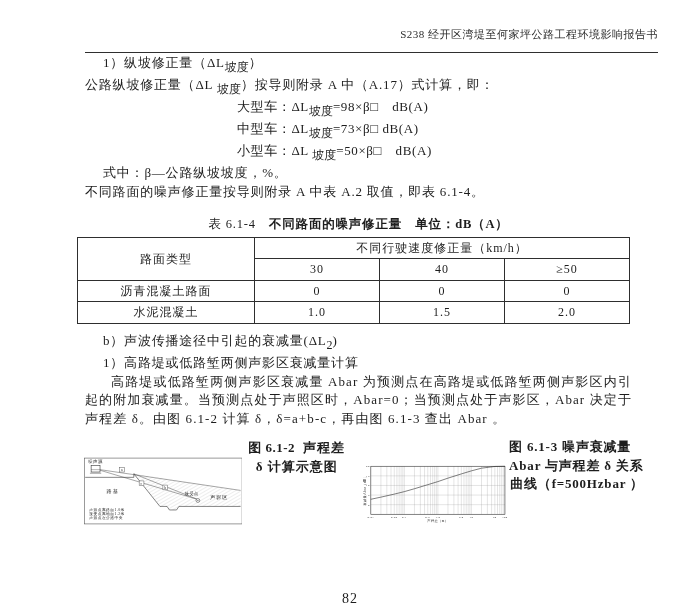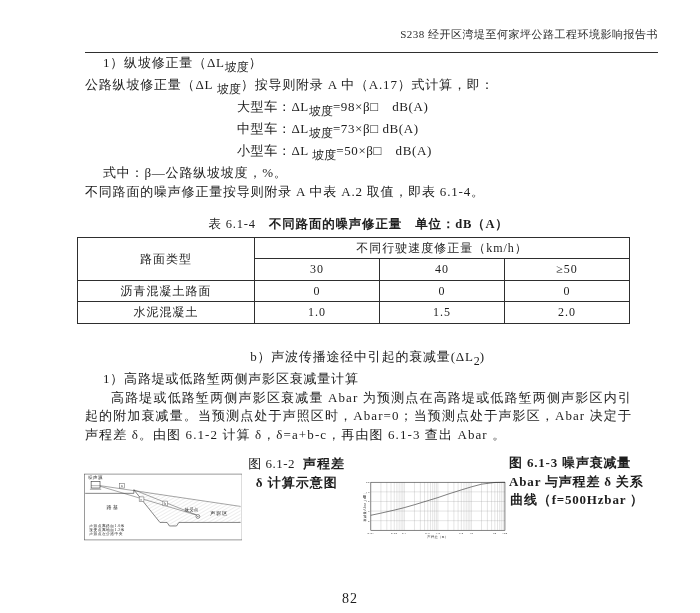--- a/index.html
+++ b/index.html
@@ -28,28 +28,28 @@
     font-size:12px;letter-spacing:1px;
   }
   table.t th,table.t td{
     border:1px solid #2e2e2e;text-align:center;padding:1px 2px;
     font-weight:normal;height:15px;
   }
   .para{
     text-align:justify;text-indent:2em;white-space:normal;
     letter-spacing:1.1px;
   }
-  .mt8{margin-top:24px;text-align:center;}
+  .mt8{margin-top:8px;}
   .figrow{display:flex;margin-top:7px;margin-left:-1px;gap:12px;align-items:flex-start;}
   .figbox{display:flex;flex-direction:row;}
   .fig-caption{
     text-align:center;font-size:13px;font-weight:bold;margin-top:4px;
     letter-spacing:1px;
   }
-  .fig-caption .num{font-weight:400;margin-right:8px;letter-spacing:0.5px;}
+  .fig-caption .num{font-weight:700;margin-right:8px;letter-spacing:0.5px;}
   .fig2-cap{font-size:13px;font-weight:bold;margin-top:3px;letter-spacing:0.8px;}
   .fig2-cap .l2{text-align:center;}
   .pagenum{
     position:absolute;left:0;right:0;bottom:6px;text-align:center;
     font-size:14px;letter-spacing:1px;
   }
   svg text{font-family:"Liberation Serif","DejaVu Serif",serif;}
 </style>
 </head>
 <body>

